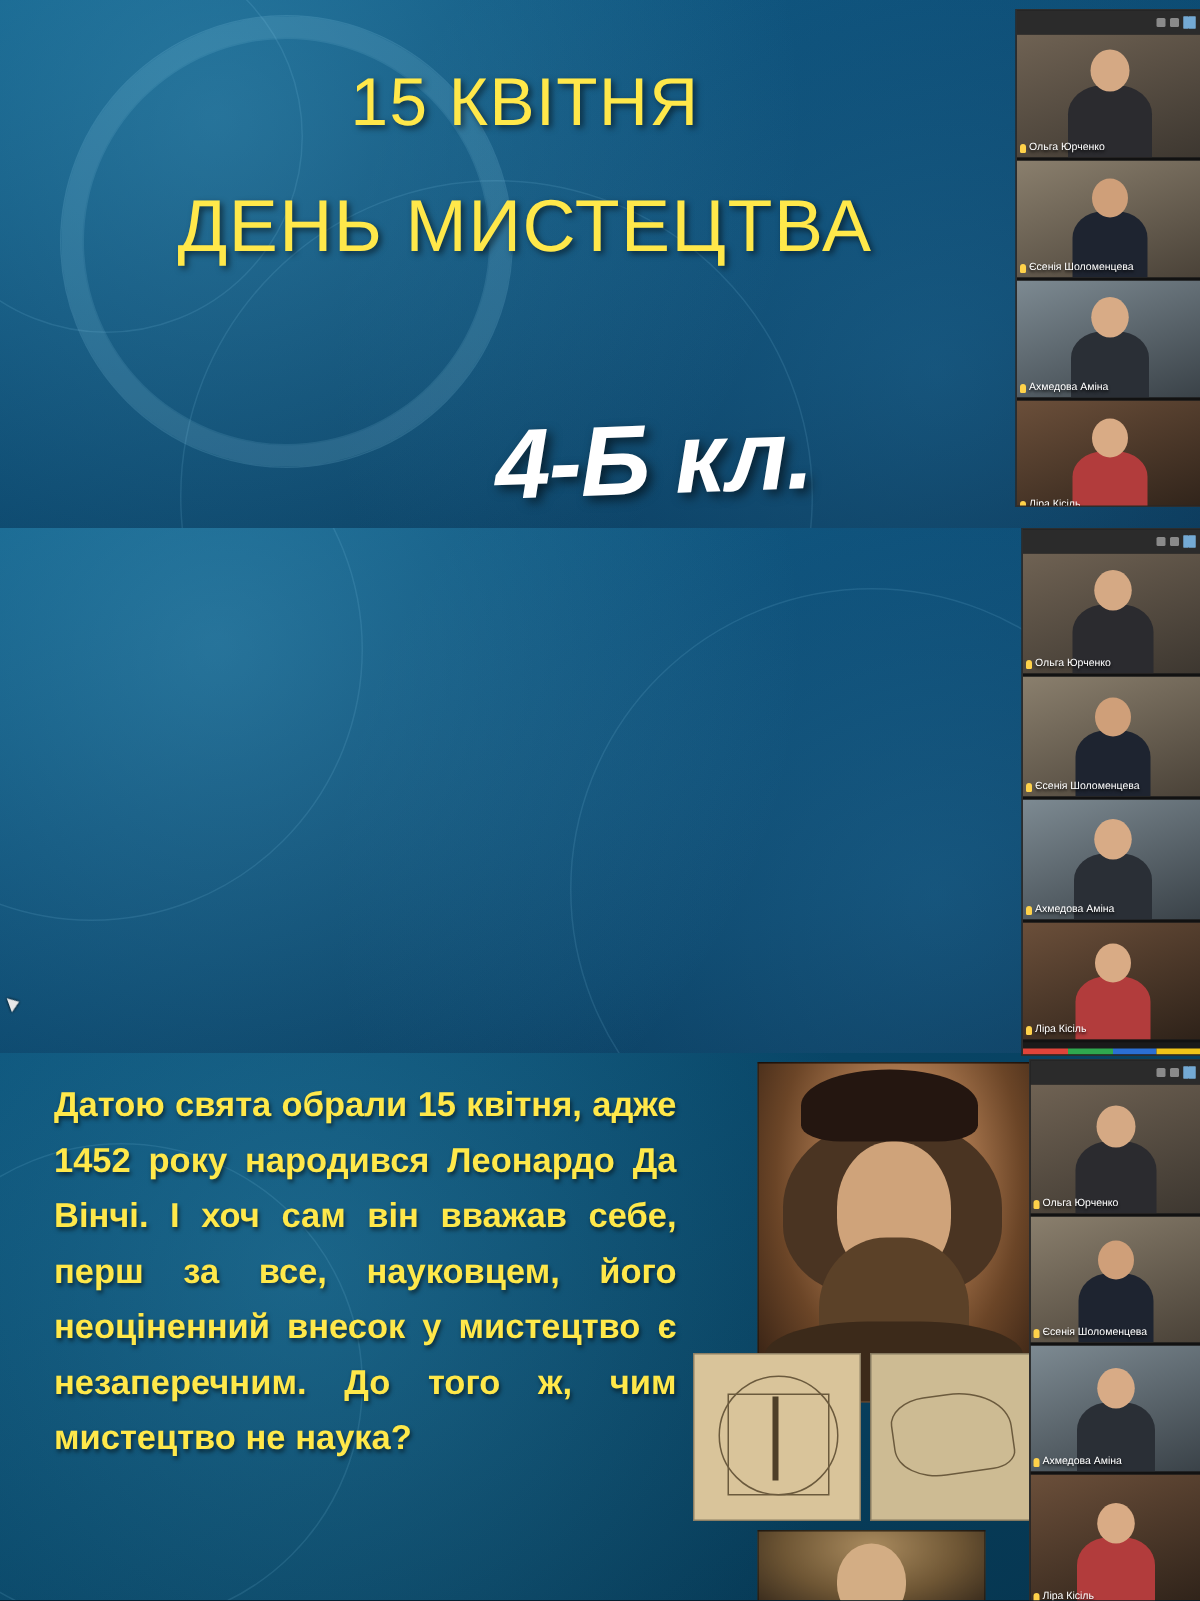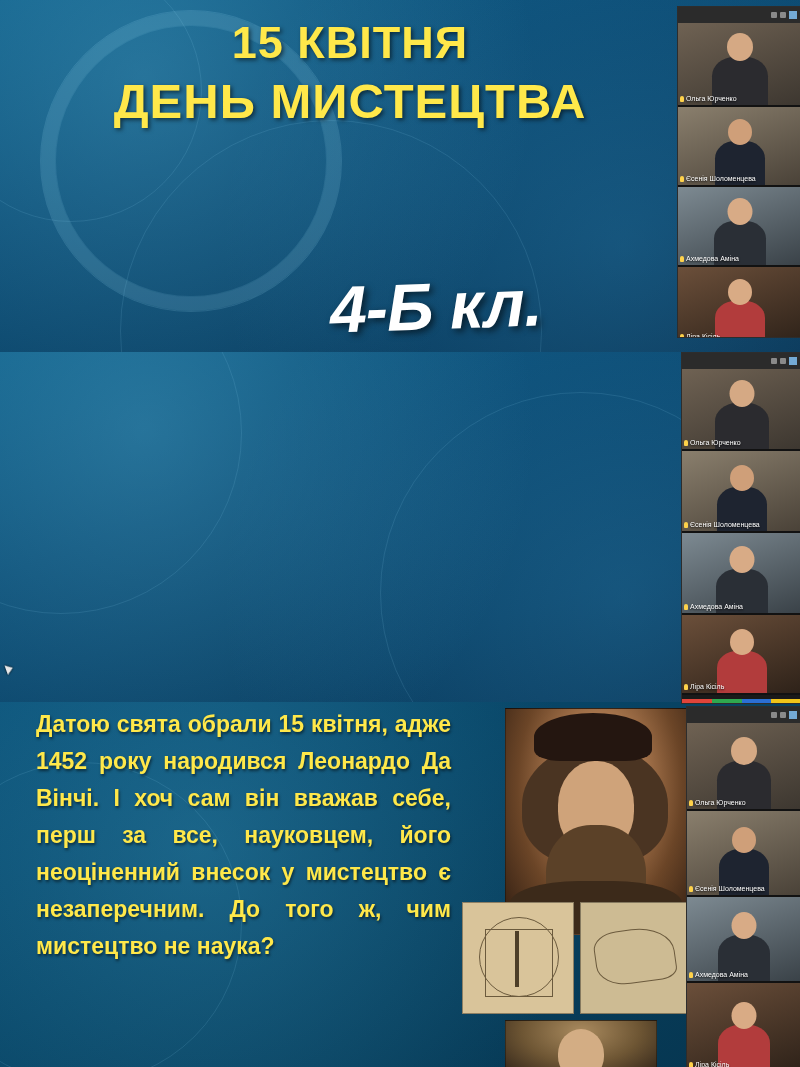--- a/index.html
+++ b/index.html
@@ -78,26 +78,27 @@
   
   .title-block {
     position: absolute;
     top: 14px;
     left: 0;
     width: 700px;
     text-align: center;
   }
   .title-line {
     color: #ffe84a;
-    font-weight: bold;
+    font-weight: normal;
     font-size: 45px;
     line-height: 58px;
     letter-spacing: 1px;
     text-shadow: 2px 2px 4px rgba(0,0,0,0.55);
     white-space: nowrap;
+    margin-top: 25px;
   }
   .subtitle-line {
     color: #5fd8ef;
     font-weight: bold;
     font-size: 34px;
     line-height: 42px;
     text-shadow: 2px 2px 4px rgba(0,0,0,0.5);
     margin-top: 2px;
   }
   .handwrite {
@@ -122,21 +123,21 @@
     color: #ffffff;
     font-weight: bold;
     font-size: 22.5px;
     line-height: 36px;
     text-shadow: 1px 2px 3px rgba(0,0,0,0.55);
   }
 
   
   .para3 {
     position: absolute;
-    top: 4px;
+    top: 16px;
     left: 36px;
     width: 415px;
     color: #ffe84a;
     font-weight: bold;
     font-size: 23px;
     line-height: 37px;
     text-align: justify;
     text-shadow: 1px 2px 3px rgba(0,0,0,0.55);
   }
 

